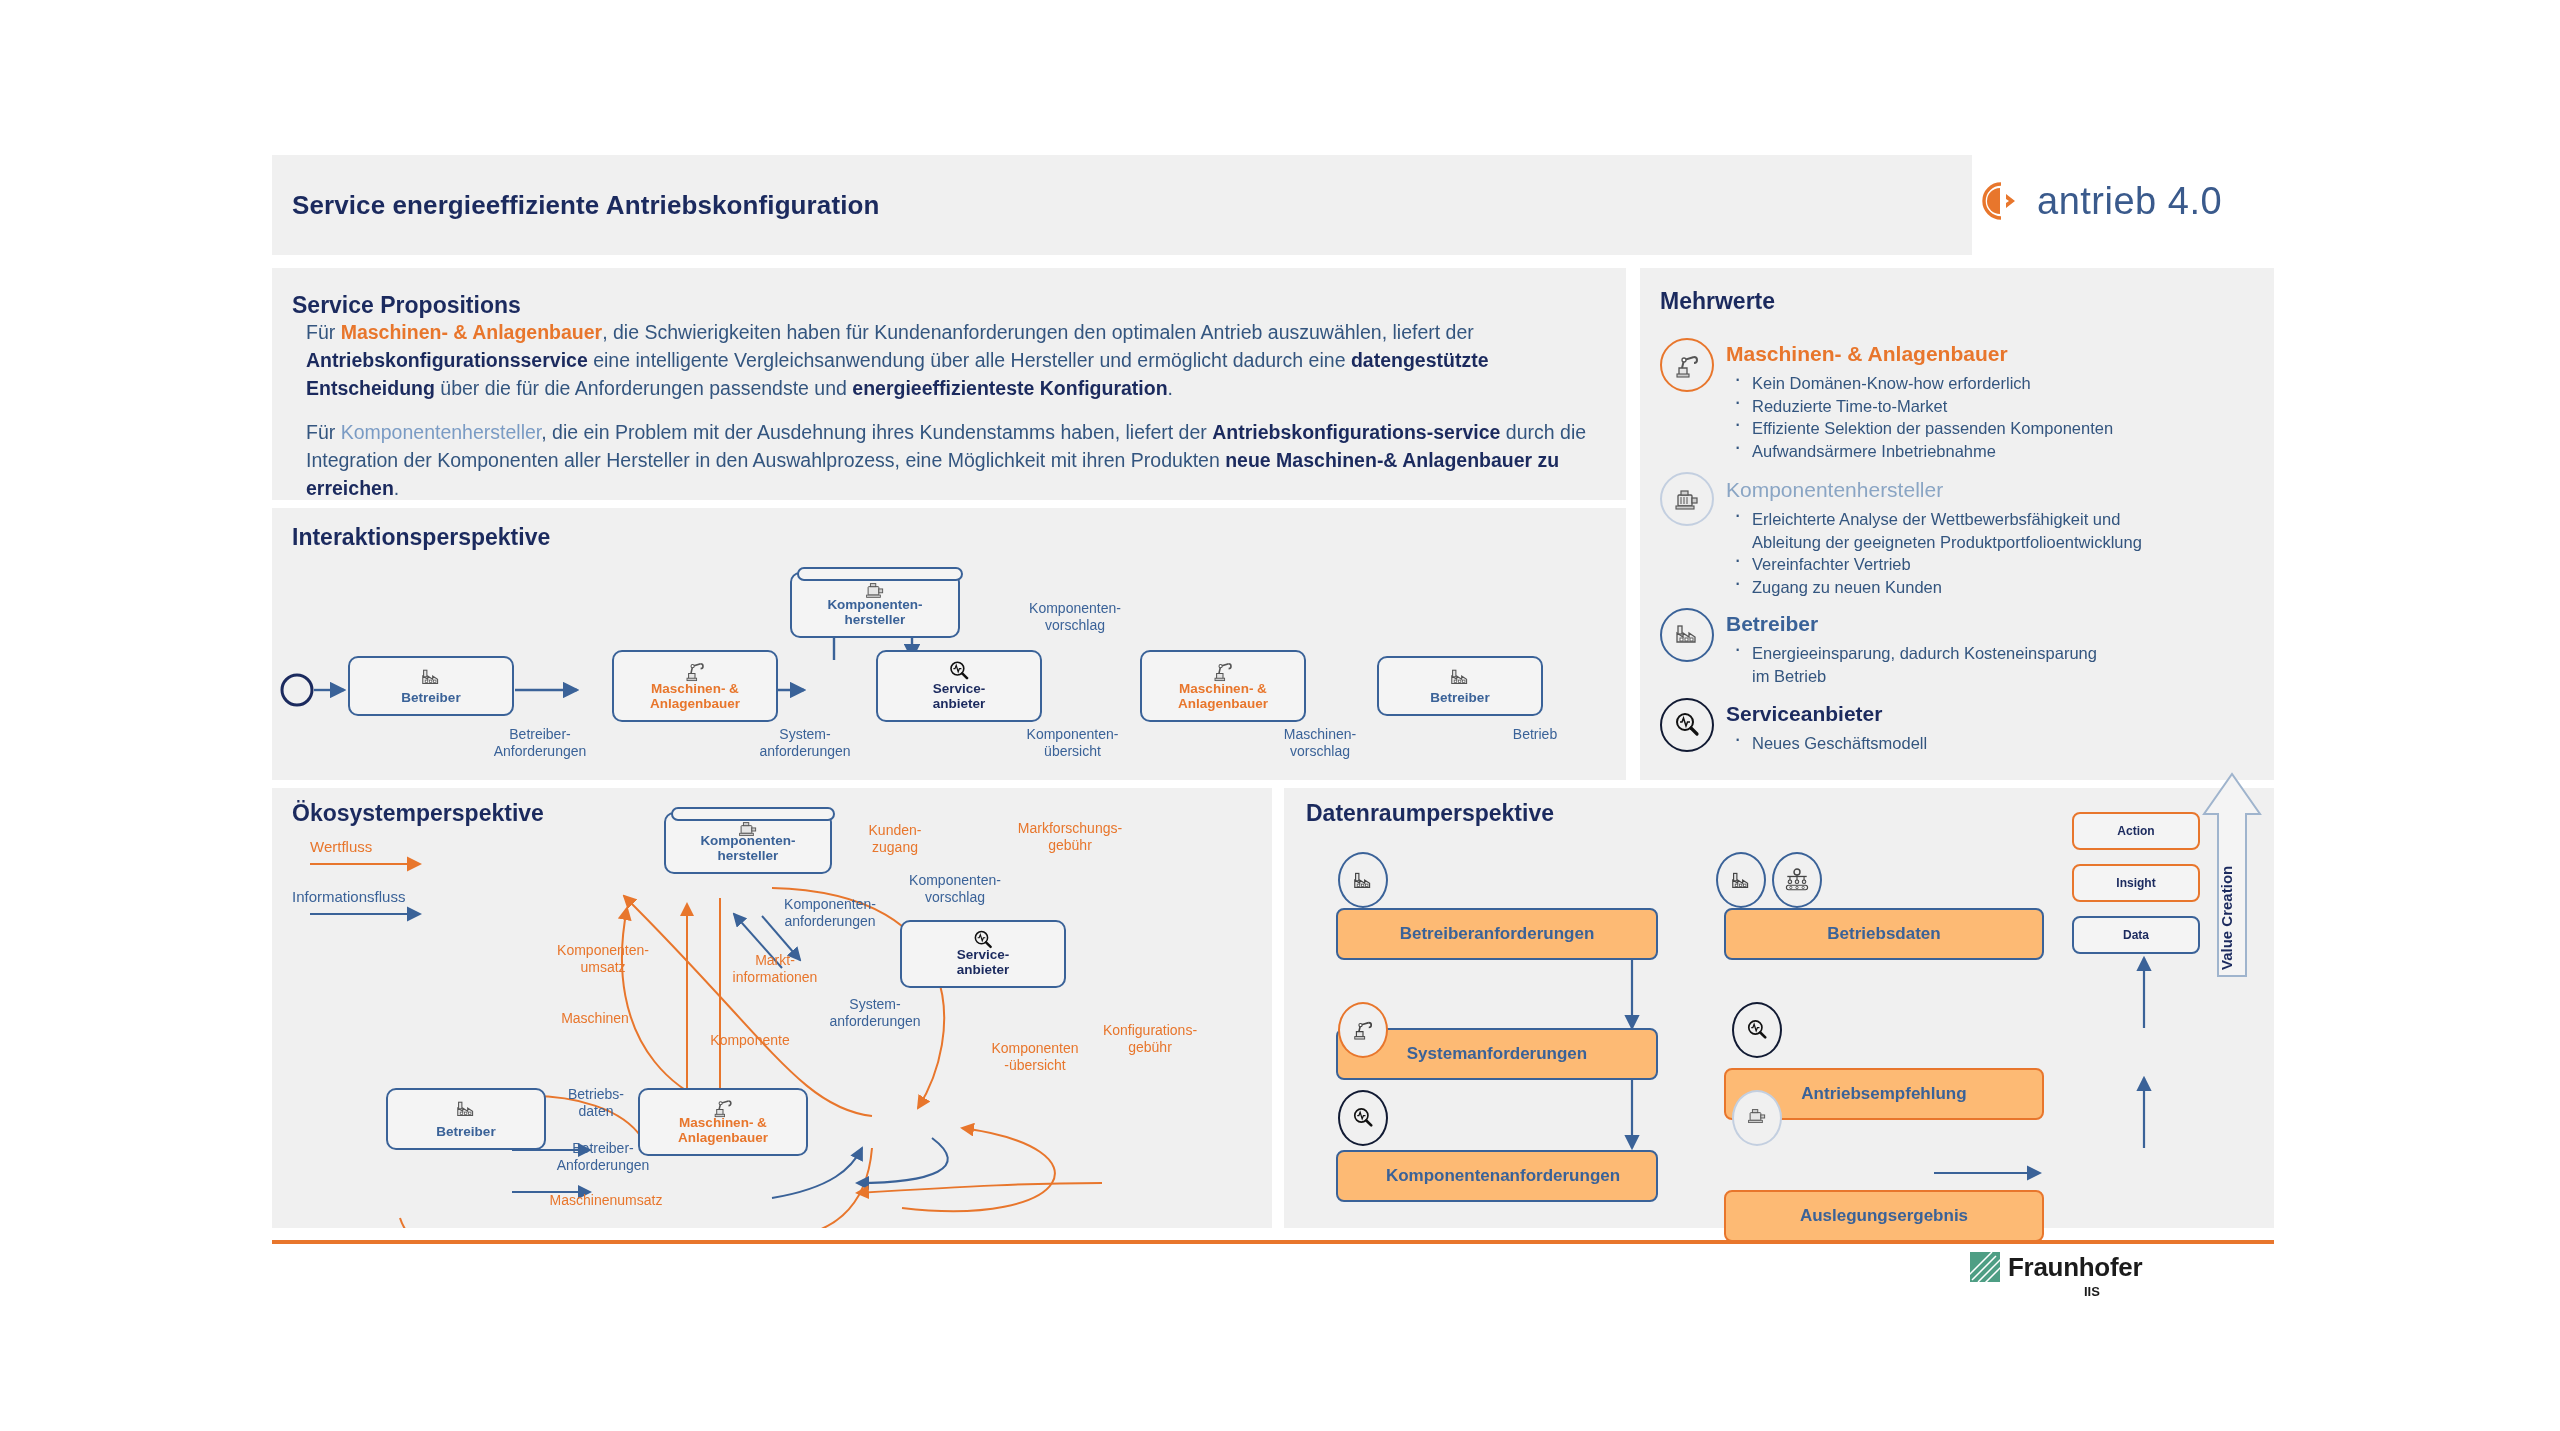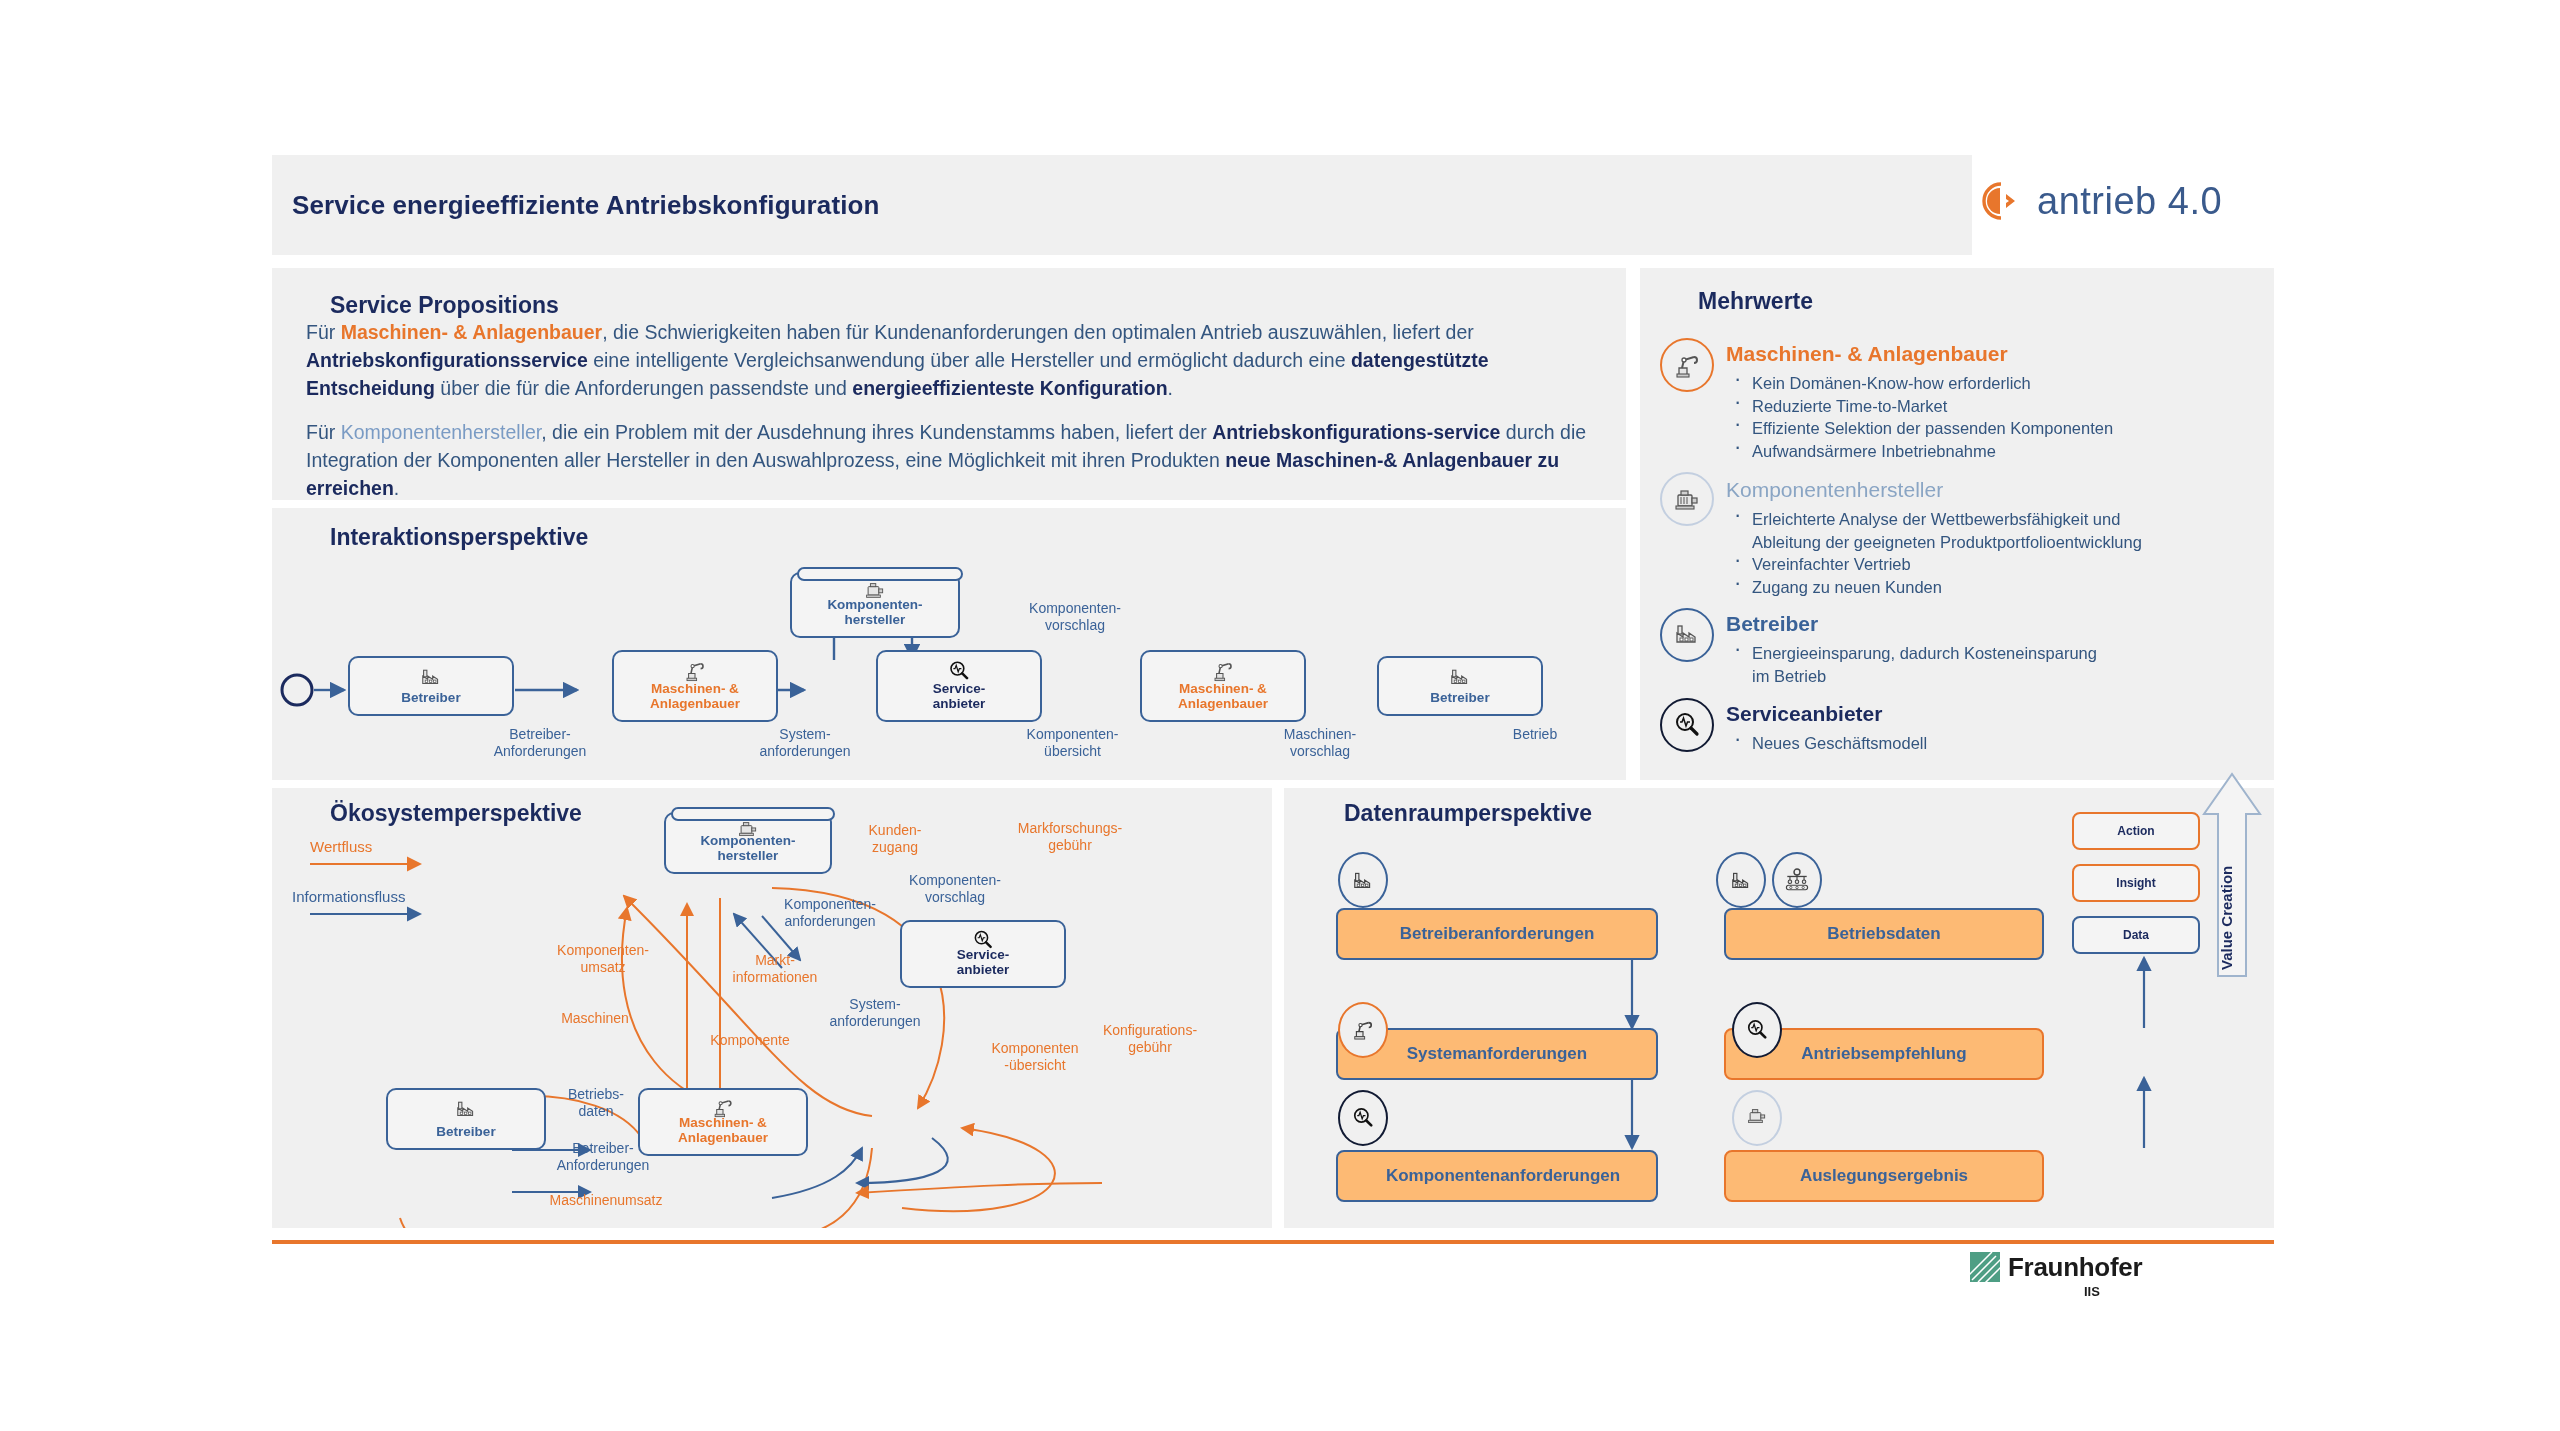--- a/index.html
+++ b/index.html
@@ -13,21 +13,21 @@
   .logo-text{font-size:38px;color:#3a5a8c;letter-spacing:.5px;font-family:"Liberation Sans",sans-serif;}
 
   
   .panel{position:absolute;background:#f0f0f0;}
   .p-props{left:272px;top:268px;width:1354px;height:232px;}
   .p-inter{left:272px;top:508px;width:1354px;height:272px;}
   .p-mehr{left:1640px;top:268px;width:634px;height:512px;}
   .p-oeko{left:272px;top:788px;width:1000px;height:440px;}
   .p-daten{left:1284px;top:788px;width:990px;height:440px;}
 
-  .sec-title{position:absolute;font-size:23px;font-weight:bold;color:#1b2a5e;margin-left:38px;}
+  .sec-title{position:absolute;font-size:23px;font-weight:bold;color:#1b2a5e;}
 
   
   .props-body{position:absolute;left:292px;top:318px;width:1320px;font-size:19.5px;line-height:28px;color:#33557f;}
   .props-body p{margin:0 0 16px 14px;}
   .b{font-weight:bold;color:#1b2a5e;}
   .or{color:#e8762c;font-weight:bold;}
   .lb{color:#7a9bc4;}
   .mw-circle{position:absolute;width:54px;height:54px;border-radius:50%;box-sizing:border-box;background:#f0f0f0;display:flex;align-items:center;justify-content:center;}
   .mw-head{position:absolute;font-size:21px;font-weight:bold;}
   .mw-list{position:absolute;font-size:16.5px;color:#33557f;line-height:22.5px;}
@@ -45,21 +45,21 @@
   .node .ic{position:absolute;top:7px;left:50%;transform:translateX(-50%);}
   .stack:before{content:"";position:absolute;left:5px;top:-7px;width:100%;height:14px;box-sizing:border-box;
         border:2.2px solid #3a6298;border-radius:10px;background:#f4f4f4;z-index:-1;}
 
   .flowlbl{position:absolute;font-size:14px;color:#3a6298;text-align:center;line-height:17px;}
   .flowlbl.o{color:#e8762c;}
 
   
   .drbox{position:absolute;box-sizing:border-box;border:2.2px solid #3a6298;border-radius:8px;background:#fdba74;
          display:flex;align-items:center;justify-content:center;font-size:17px;font-weight:bold;color:#3a6298;text-align:center;}
-  .drbox.ob{border-color:#e8762c;}
+  .drbox.ob{border-color:#e8762c;margin-top:40px;}
   .dricon{position:absolute;box-sizing:border-box;border:2.2px solid #3a6298;border-radius:50%;background:#f0f0f0;
           display:flex;align-items:center;justify-content:center;z-index:4;}
   .dricon.ob{border-color:#e8762c;}
   .dricon.dk{border-color:#111a33;}
   .dricon.lg{border-color:#c3cfe0;}
 
   
   .vcbox{position:absolute;box-sizing:border-box;border:2.2px solid #e8762c;border-radius:8px;background:#f4f4f4;
          width:128px;height:38px;display:flex;align-items:center;justify-content:center;
          font-size:12px;font-weight:bold;color:#1b2a5e;}

